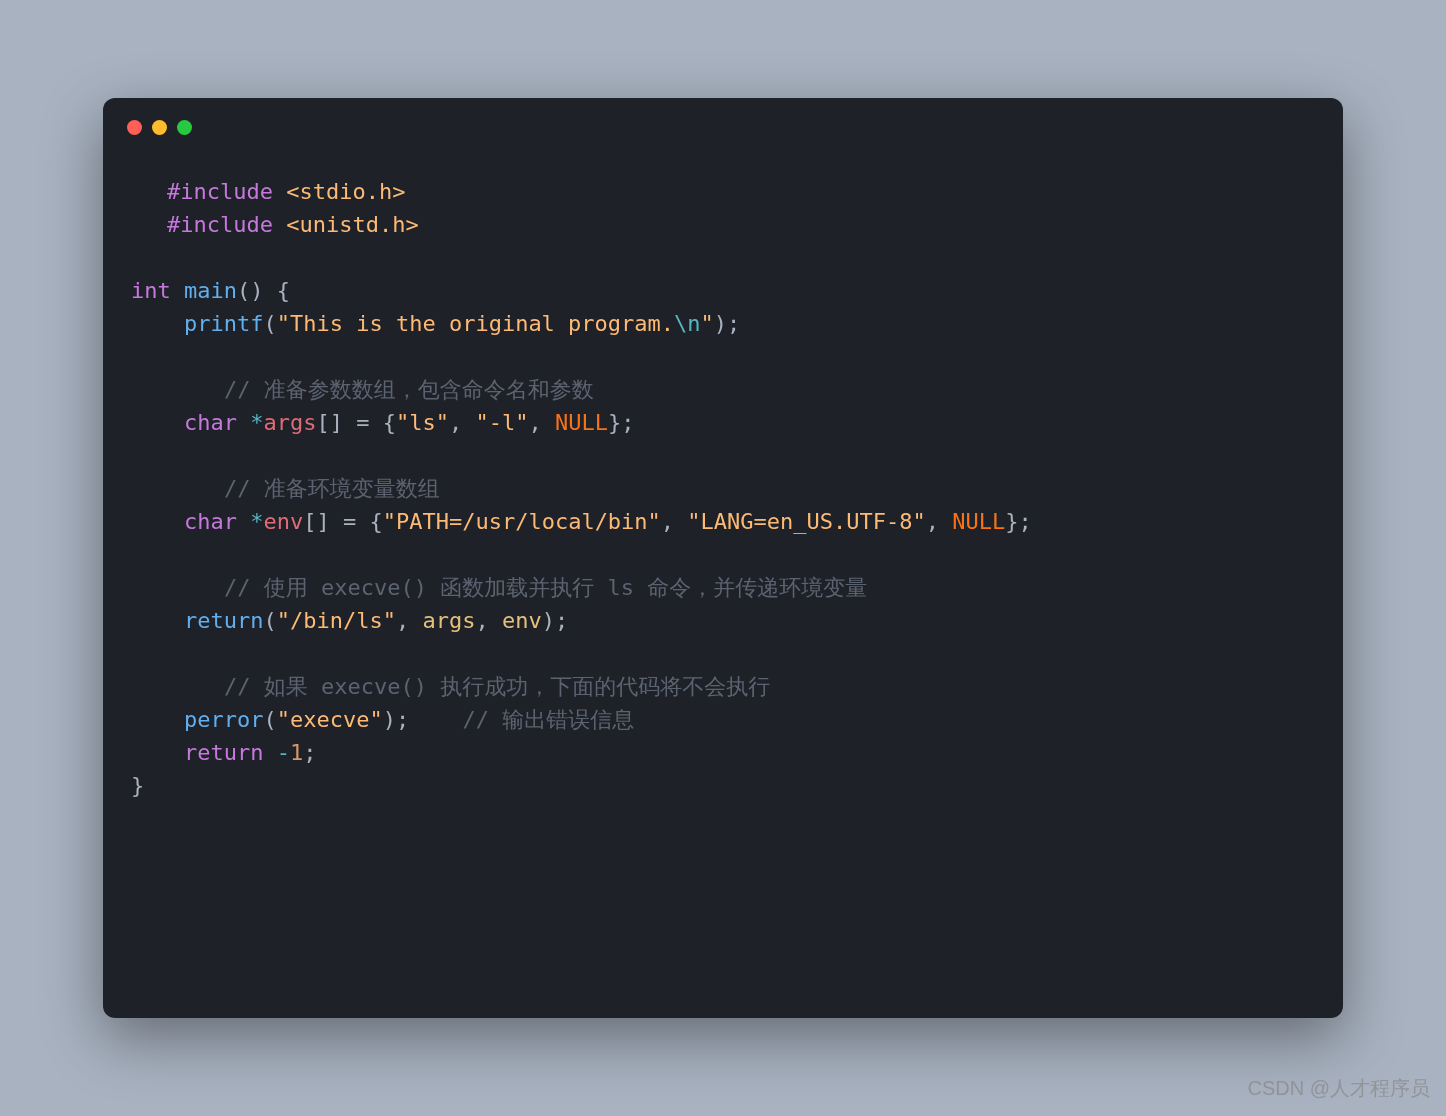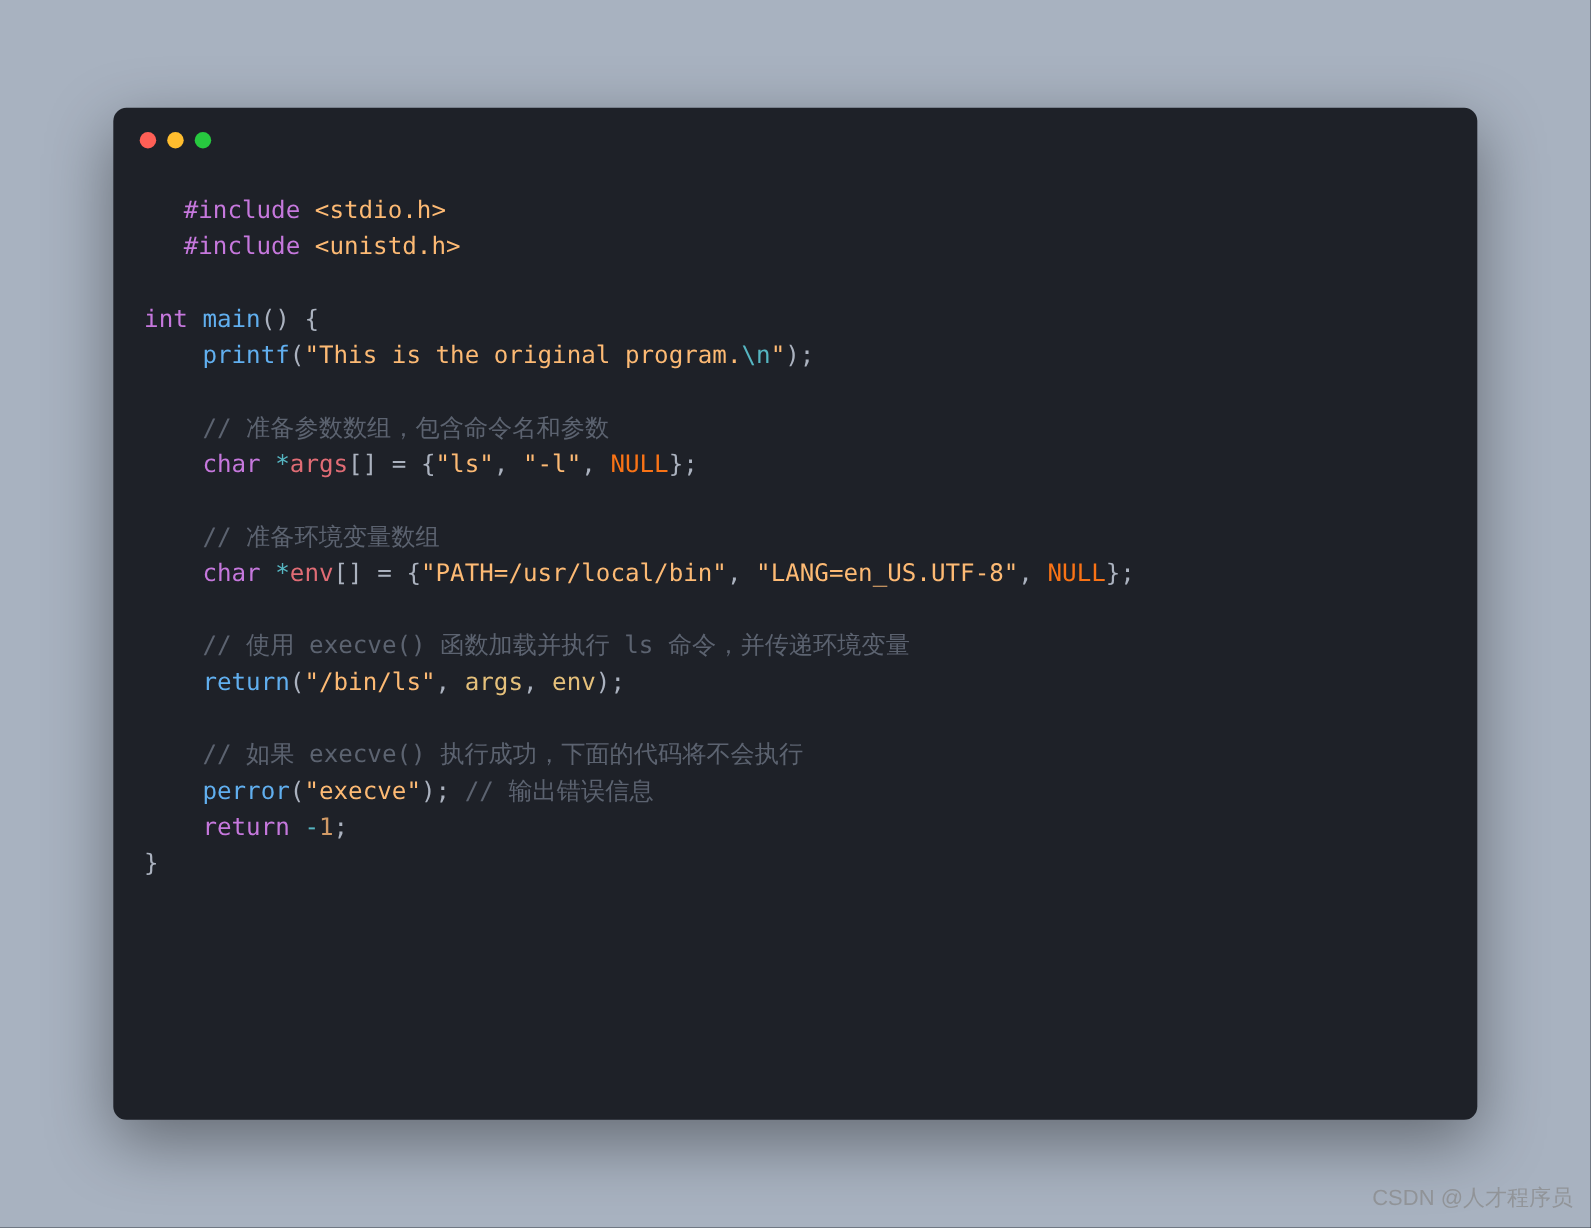--- a/index.html
+++ b/index.html
@@ -45,21 +45,21 @@
     .tok-string { color: #fdba74; }
     .tok-keyword-type { color: #c678dd; }
     .tok-keyword-flow { color: #c678dd; }
     .tok-func-name { color: #61afef; }
     .tok-punct { color: #abb2bf; }
     .tok-op { color: #56b6c2; }
     .tok-ident { color: #e5c07b; }
     .tok-ident-local { color: #e06c75; }
     .tok-num { color: #d19a66; }
     .tok-null { color: #f97316; }
-    .tok-comment { color: #5c6370; }
+    .tok-comment { color: #5c6370; margin-left: 40px; }
     .tok-escape { color: #56b6c2; }
     .watermark {
       position: absolute;
       bottom: 14px;
       right: 16px;
       color: #888;
       font-family: sans-serif;
       font-size: 20px;
       opacity: 0.7;
     }

